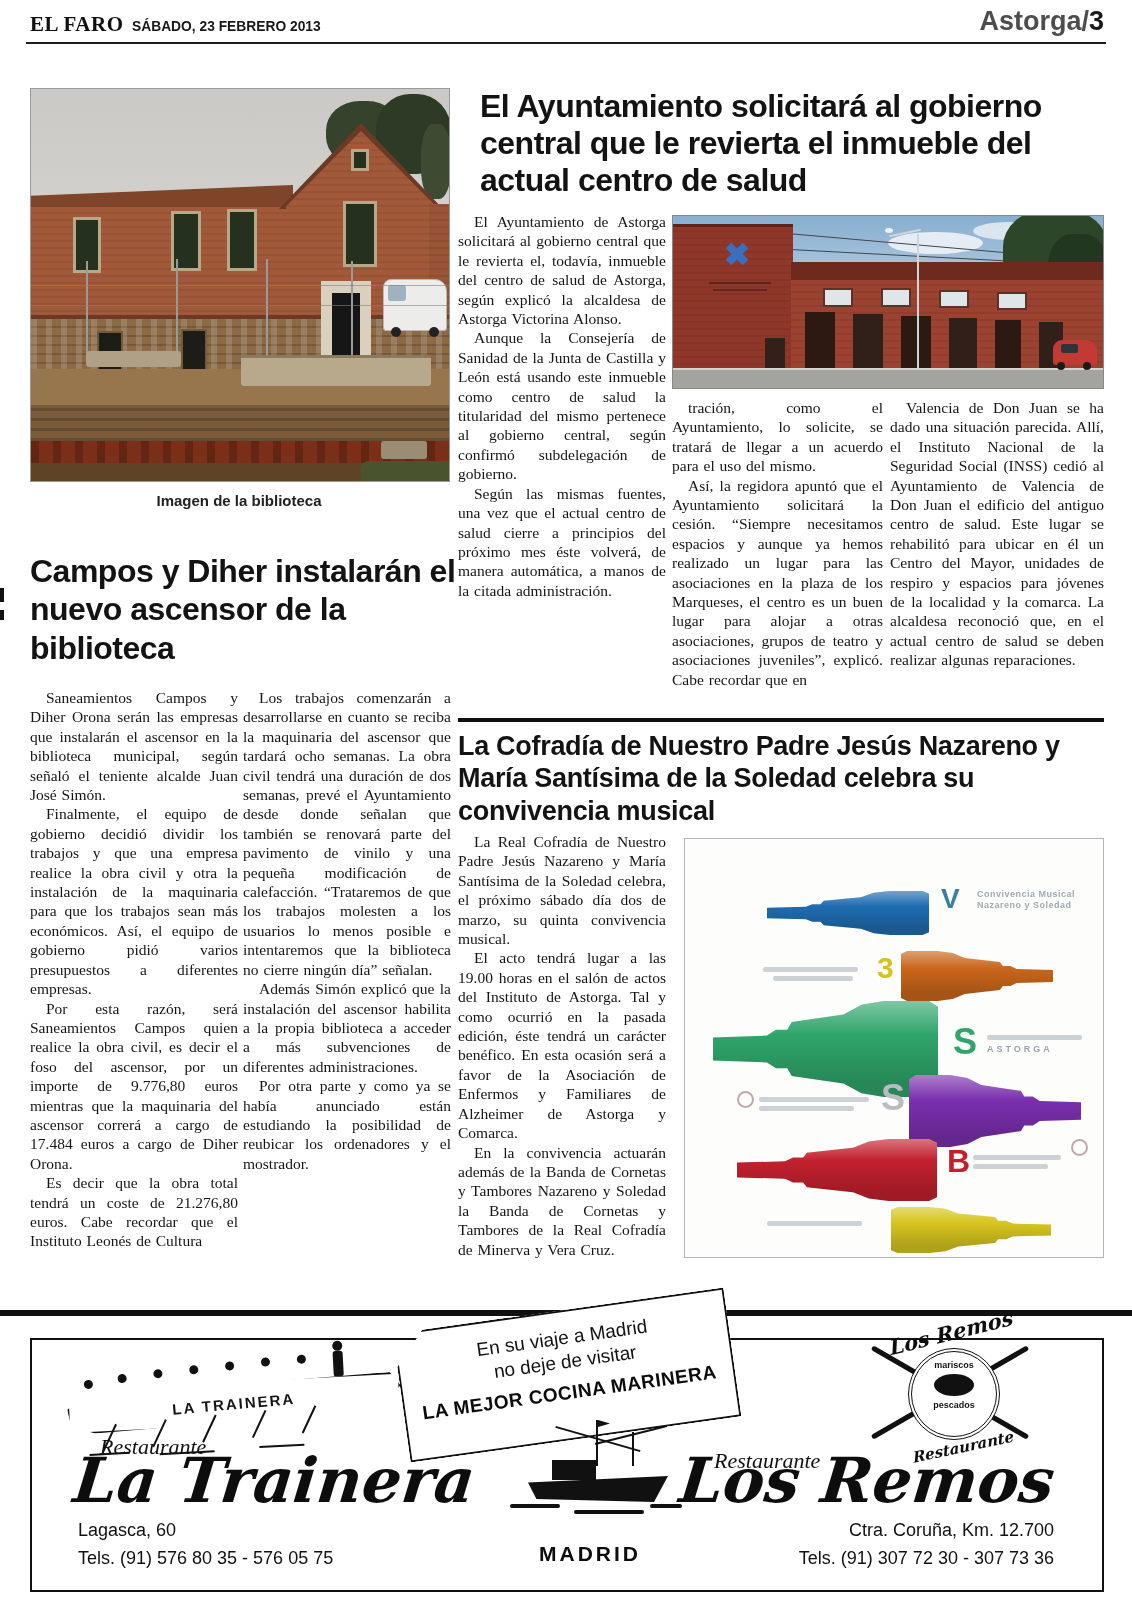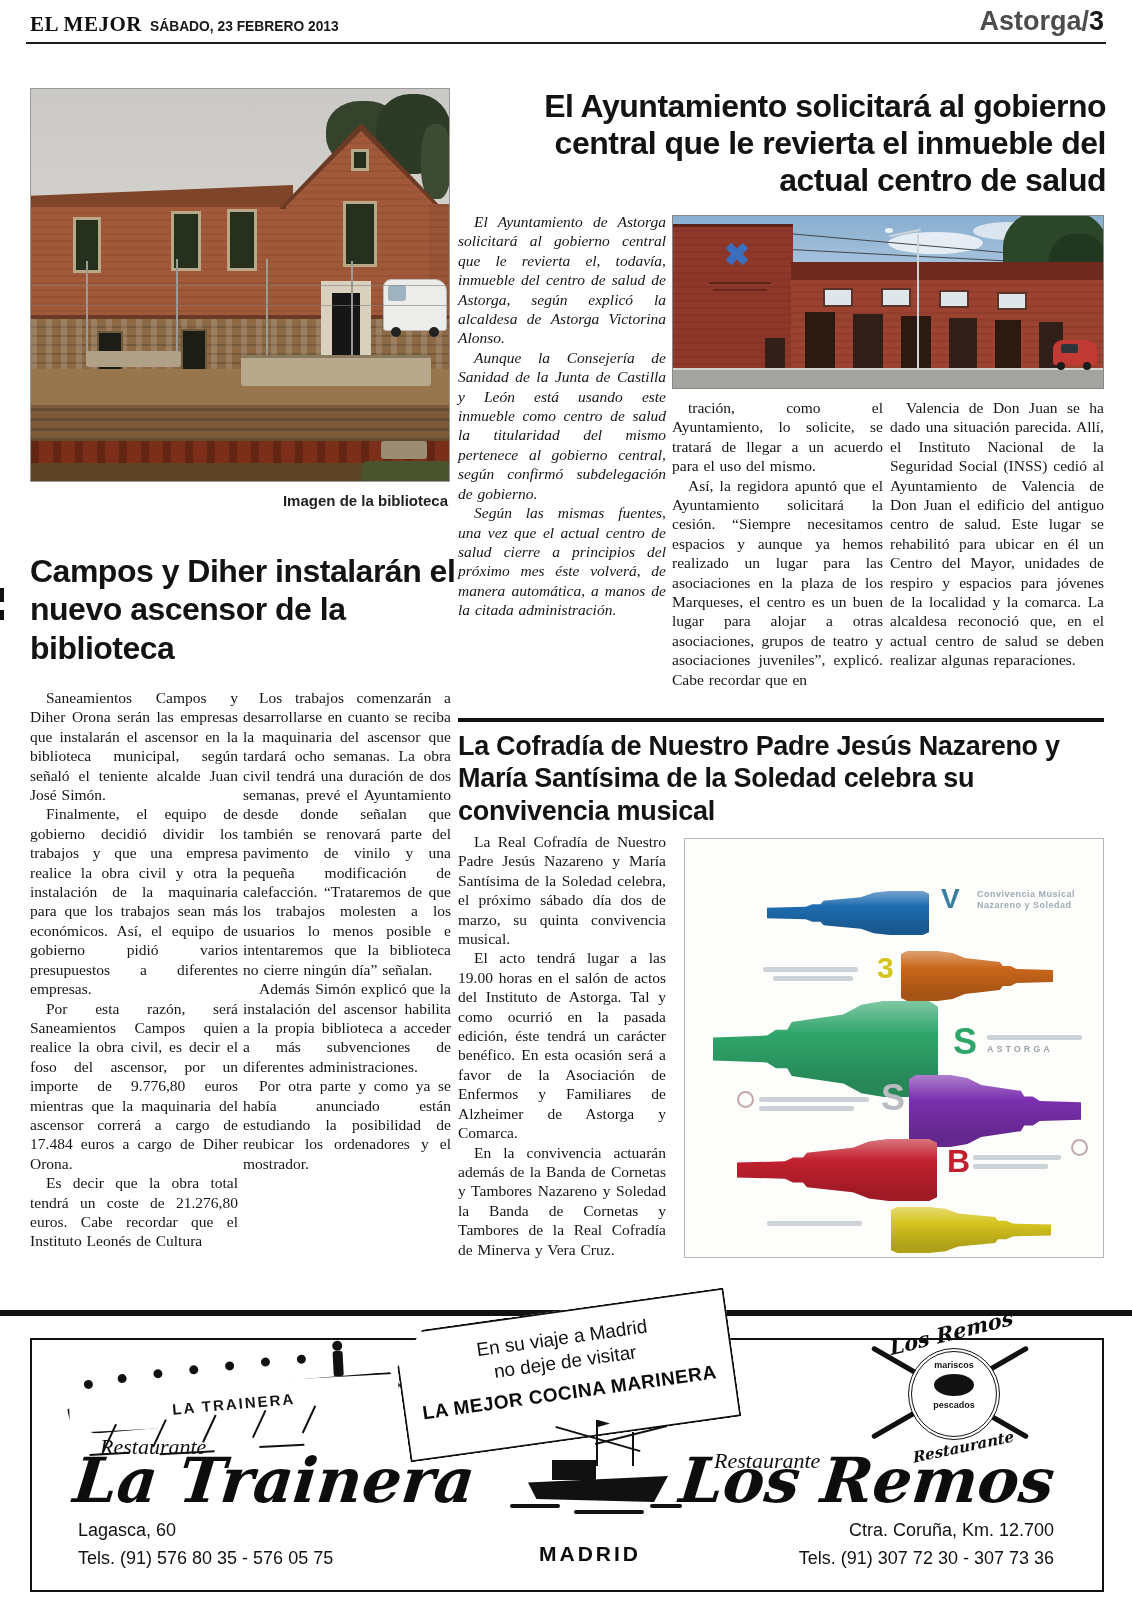--- a/index.html
+++ b/index.html
@@ -13,21 +13,21 @@
   .mast-section{font-family:"Liberation Sans",sans-serif;font-weight:700;font-size:27px;color:#4d4d4d;}
   .mast-page{font-family:"Liberation Sans",sans-serif;font-weight:700;font-size:27px;color:#1a1a1a;}
   .mast-rule{left:26px;width:1080px;top:42px;height:2px;background:#1c1c1c;}
   
   h1,h2{margin:0;font-family:"Liberation Sans",sans-serif;font-weight:700;color:#131313;}
   .hl-health{font-size:32px;line-height:1.16;letter-spacing:-.5px;}
   .hl-library{font-size:32px;line-height:1.2;letter-spacing:-.5px;}
   .hl-cofradia{font-size:27px;line-height:1.2;letter-spacing:-.3px;}
   .col p{margin:0;text-indent:16px;font-size:15.5px;line-height:19.4px;text-align:justify;
          word-spacing:1px;color:#151515;}
-  .caption{font-family:"Liberation Sans",sans-serif;font-weight:700;font-size:15px;color:#222;text-align:right;}
+  .caption{font-family:"Liberation Sans",sans-serif;font-weight:700;font-size:15px;color:#222;text-align:center;}
   .rule-thick{background:#111;}
   
   .photo{overflow:hidden;background:#cac9c5;}
   .brick{background-image:repeating-linear-gradient(0deg,rgba(0,0,0,.07) 0 2px,transparent 2px 7px);}
   .lw{background:#26301f;border:3px solid #b9a887;box-sizing:border-box;}
   .lw2{background:#1d1d18;border:2px solid #6f5a3c;box-sizing:border-box;}
   
   .mp{clip-path:polygon(0 38%,24% 36%,28% 30%,33% 30%,35% 22%,58% 14%,66% 4%,76% 0,96% 0,100% 6%,100% 94%,96% 100%,76% 100%,66% 96%,58% 86%,35% 78%,33% 70%,28% 70%,24% 64%,0 62%);
       background-image:linear-gradient(180deg,rgba(255,255,255,.38),rgba(255,255,255,0) 35%,rgba(0,0,0,.18) 85%);}
   .flip{transform:scaleX(-1);}
@@ -46,21 +46,21 @@
   .note-line{font-family:"Liberation Sans",sans-serif;font-size:19px;color:#111;line-height:24px;}
   .note-strong{font-family:"Liberation Sans",sans-serif;font-weight:700;font-size:19px;color:#0b0b0b;letter-spacing:.5px;}
   .ink{background:#111;}
 </style>
 </head>
 <body>
 
 <div class="page">
 
   <div class="abs" style="left:30px;top:12px;">
-    <span class="mast-name">EL MEJOR</span><span class="mast-date">SÁBADO, 23 FEBRERO  2013</span>
+    <span class="mast-name">EL FARO</span><span class="mast-date">SÁBADO, 23 FEBRERO  2013</span>
   </div>
   <div class="abs" style="right:28px;top:6px;text-align:center;">
     <span class="mast-section">Astorga/</span><span class="mast-page">3</span>
   </div>
   <div class="abs mast-rule"></div>
 
   <div class="abs ink" style="left:0;top:588px;width:4px;height:14px;"></div>
   <div class="abs ink" style="left:0;top:610px;width:4px;height:10px;"></div>
 
   <div class="abs photo" style="left:30px;top:88px;width:418px;height:392px;border:1px solid #999;">
@@ -112,23 +112,23 @@
     <p>Finalmente, el equipo de gobierno decidió dividir los trabajos y que una empresa realice la obra civil y otra la instalación de la maquinaria para que los trabajos sean más económicos. Así, el equipo de gobierno pidió varios presupuestos a diferentes empresas.</p>
     <p>Por esta razón, será Saneamientos Campos quien realice la obra civil, es decir el foso del ascensor, por un importe de 9.776,80 euros mientras que la maquinaria del ascensor correrá a cargo de 17.484 euros a cargo de Diher Orona.</p>
     <p>Es decir que la obra total tendrá un coste de 21.276,80 euros. Cabe recordar que el Instituto Leonés de Cultura</p>
   </div>
   <div class="abs col" style="left:243px;top:688px;width:208px;">
     <p>Los trabajos comenzarán a desarrollarse en cuanto se reciba la maquinaria del ascensor que tardará ocho semanas. La obra civil tendrá una duración de dos semanas, prevé el Ayuntamiento desde donde señalan que también se renovará parte del pavimento de vinilo y una pequeña modificación de calefacción. “Trataremos de que los trabajos molesten a los usuarios lo menos posible e intentaremos que la biblioteca no cierre ningún día” señalan.</p>
     <p>Además Simón explicó que la instalación del ascensor habilita a la propia biblioteca a acceder a más subvenciones de diferentes administraciones.</p>
     <p>Por otra parte y como ya se había anunciado están estudiando la posibilidad de reubicar los ordenadores y el mostrador.</p>
   </div>
 
-  <h1 class="abs hl-health" style="left:458px;top:88px;width:648px;text-align:right;">El Ayuntamiento solicitará al gobierno central que le revierta el inmueble del actual centro de salud</h1>
-
-  <div class="abs col" style="left:458px;top:212px;width:208px;font-style:italic;">
+  <h1 class="abs hl-health" style="left:480px;top:88px;width:648px;">El Ayuntamiento solicitará al gobierno central que le revierta el inmueble del actual centro de salud</h1>
+
+  <div class="abs col" style="left:458px;top:212px;width:208px;">
     <p>El Ayuntamiento de Astorga solicitará al gobierno central que le revierta el, todavía, inmueble del centro de salud de Astorga, según explicó la alcaldesa de Astorga Victorina Alonso.</p>
     <p>Aunque la Consejería de Sanidad de la Junta de Castilla y León está usando este inmueble como centro de salud la titularidad del mismo pertenece al gobierno central, según confirmó subdelegación de gobierno.</p>
     <p>Según las mismas fuentes, una vez que el actual centro de salud cierre a principios del próximo mes éste volverá, de manera automática, a manos de la citada administración.</p>
   </div>
 
   <div class="abs photo" style="left:672px;top:215px;width:430px;height:172px;border:1px solid #888;">
     <div class="abs" style="inset:0;background:linear-gradient(#88aed0,#cfe0ec 70%);"></div>
     <div class="abs" style="left:215px;top:16px;width:95px;height:22px;background:#eef2f6;border-radius:50%;opacity:.9;"></div>
     <div class="abs" style="left:300px;top:6px;width:70px;height:18px;background:#e6edf3;border-radius:50%;opacity:.85;"></div>
     <div class="abs" style="left:40px;top:28px;width:400px;height:1px;background:#41464b;transform:rotate(5deg);"></div>

